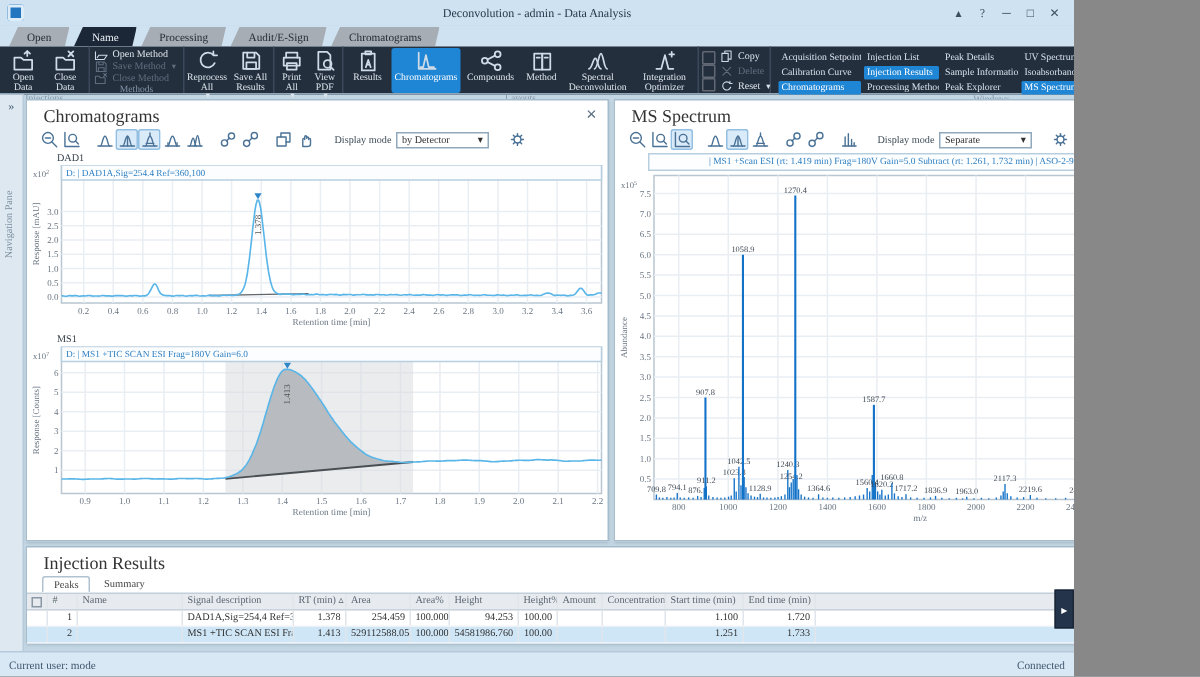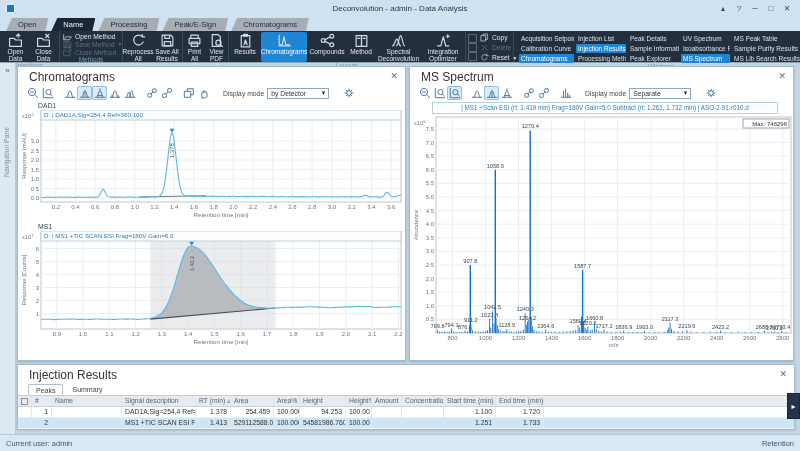--- a/index.html
+++ b/index.html
@@ -1,16 +1,16 @@
 <!DOCTYPE html>
 <html><head>
 <meta charset="utf-8">
 <style>
   html,body{margin:0;padding:0;background:#888}
-  #app{position:relative;width:800px;height:451px;font-family:Liberation Sans, sans-serif;background:#c3d6e3;overflow:hidden;cursor:default}
+  #app{position:relative;width:716px;height:451px;font-family:Liberation Serif, serif;background:#c3d6e3;overflow:hidden;cursor:default}
   
   #titlebar{position:absolute;top:0;left:0;right:0;height:17px;background:#cfe2f1;display:flex;align-items:center}
   #appicon{width:11px;height:11px;margin-left:5px;background:#2276c0;border-radius:2px;box-shadow:inset 0 0 0 2px #dcecf8;z-index:2}
   #title{position:absolute;left:0;right:0;text-align:center;font-size:8px;color:#24384c}
   #winctl{margin-left:auto;display:flex;gap:6px;padding-right:8px;z-index:2}
   .wc{font-size:8px;color:#3c4f61;width:10px;text-align:center}
   
   #tabsrow{position:absolute;top:17px;left:0;right:0;height:14px;background:#cfe2f1;display:flex;align-items:flex-end;padding-left:6px;gap:3px}
   .tab{height:13px;line-height:13px;padding:0 12px;font-size:7.5px;color:#262d35;background:#a7adb5;clip-path:polygon(6px 0,100% 0,calc(100% - 3px) 100%,0 100%)}
   .tab.active{background:#1b2736;color:#eaf1f7}
@@ -83,21 +83,21 @@
         <span class="wc">─</span>
         <span class="wc">□</span>
         <span class="wc">✕</span>
       </div>
   </div>
 
   <div id="tabsrow">
     <div class="tab">Open</div>
     <div class="tab active">Name</div>
     <div class="tab">Processing</div>
-    <div class="tab">Peak/E-Sign</div>
+    <div class="tab">Audit/E-Sign</div>
     <div class="tab">Chromatograms</div>
   </div>
 
   <div id="ribbon">
     <div class="rgroup" style="width:60px">
       <div class="rbtns">
         <div class="bigbtn" style="width:27px">
             <span style="display:flex">
               <svg width="15" height="15" viewBox="0 0 14 14">
                 <path d="M1.5 5 V12.5 H12.5 V6.5 H7.2 L5.6 5 Z" fill="none" stroke="#cfdbe6" stroke-width="1.1" stroke-linecap="round" stroke-linejoin="round"></path>
@@ -905,17 +905,17 @@
             <div class="tcell" style="width:52px;text-align:right">1.251</div>
             <div class="tcell" style="width:48px;text-align:right">1.733</div>
           </div>
         </div>
     </div>
 
     <div id="collapsedTab">▸</div>
   </div>
 
   <div id="statusbar">
-    <span>Current user: admin</span>
+    <span>Current user: mode</span>
     <span class="spacer"></span>
-    <span>Retention</span>
+    <span>Connected</span>
   </div>
 </div>
 
 </body></html>

